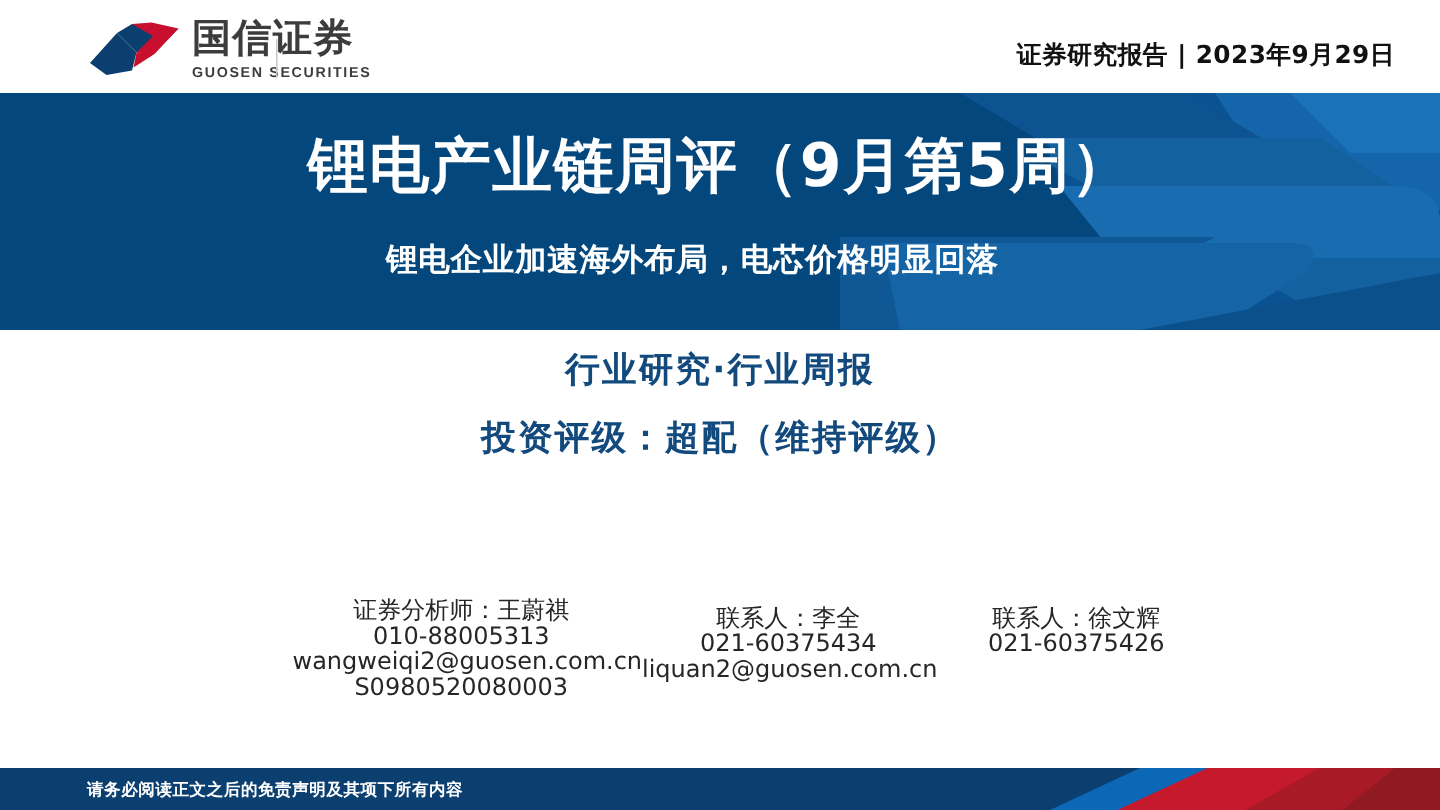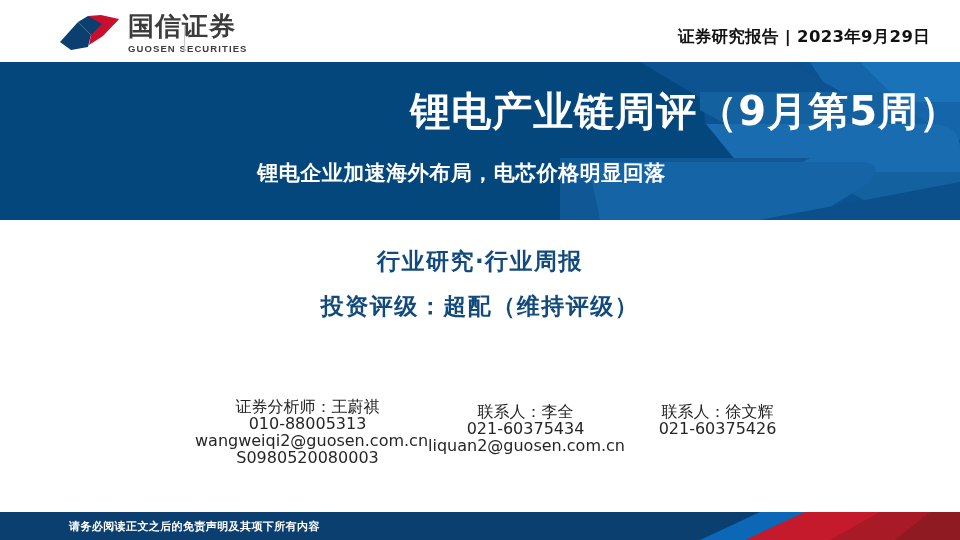--- a/index.html
+++ b/index.html
@@ -78,21 +78,21 @@
   }
   .banner-deco {
     position: absolute;
     left: 0; top: 0;
     width: 960px; height: 158px;
   }
   .banner-title {
     position: absolute;
     left: 0; top: 26px;
     width: 960px;
-    text-align: right;
+    text-align: center;
     font-size: 40px;
     font-weight: bold;
     color: #ffffff;
     letter-spacing: 1px;
     line-height: 1.15;
     font-family: "DejaVu Sans", "Liberation Sans", sans-serif;
     z-index: 3;
   }
   .banner-subtitle {
     position: absolute;
@@ -116,21 +116,21 @@
     text-align: center;
   }
   .mid-line {
     font-size: 23px;
     font-weight: bold;
     color: #134a7d;
     letter-spacing: 1.5px;
     line-height: 1;
     font-family: "DejaVu Sans", "Liberation Sans", sans-serif;
   }
-  .mid-line.l1 { margin-top: 30px; }
+  .mid-line.l1 { margin-top: 16px; }
   .mid-line.l2 { margin-top: 22px; }
   .mid-line.l3 { margin-top: 22px; }
 
   
   .contacts {
     position: absolute;
     left: 0; top: 392px;
     width: 960px;
     height: 90px;
   }
@@ -155,21 +155,21 @@
     background: #0a3f70;
     overflow: hidden;
   }
   .footer-deco {
     position: absolute;
     left: 0; top: 0;
     width: 960px; height: 28px;
   }
   .footer-text {
     position: absolute;
-    left: 69px; top: 7px;
+    left: 58px; top: 7px;
     font-size: 11px;
     font-weight: bold;
     color: #ffffff;
     letter-spacing: 0.4px;
     white-space: nowrap;
     z-index: 3;
     font-family: "DejaVu Sans", "Liberation Sans", sans-serif;
   }
 </style>
 </head>

